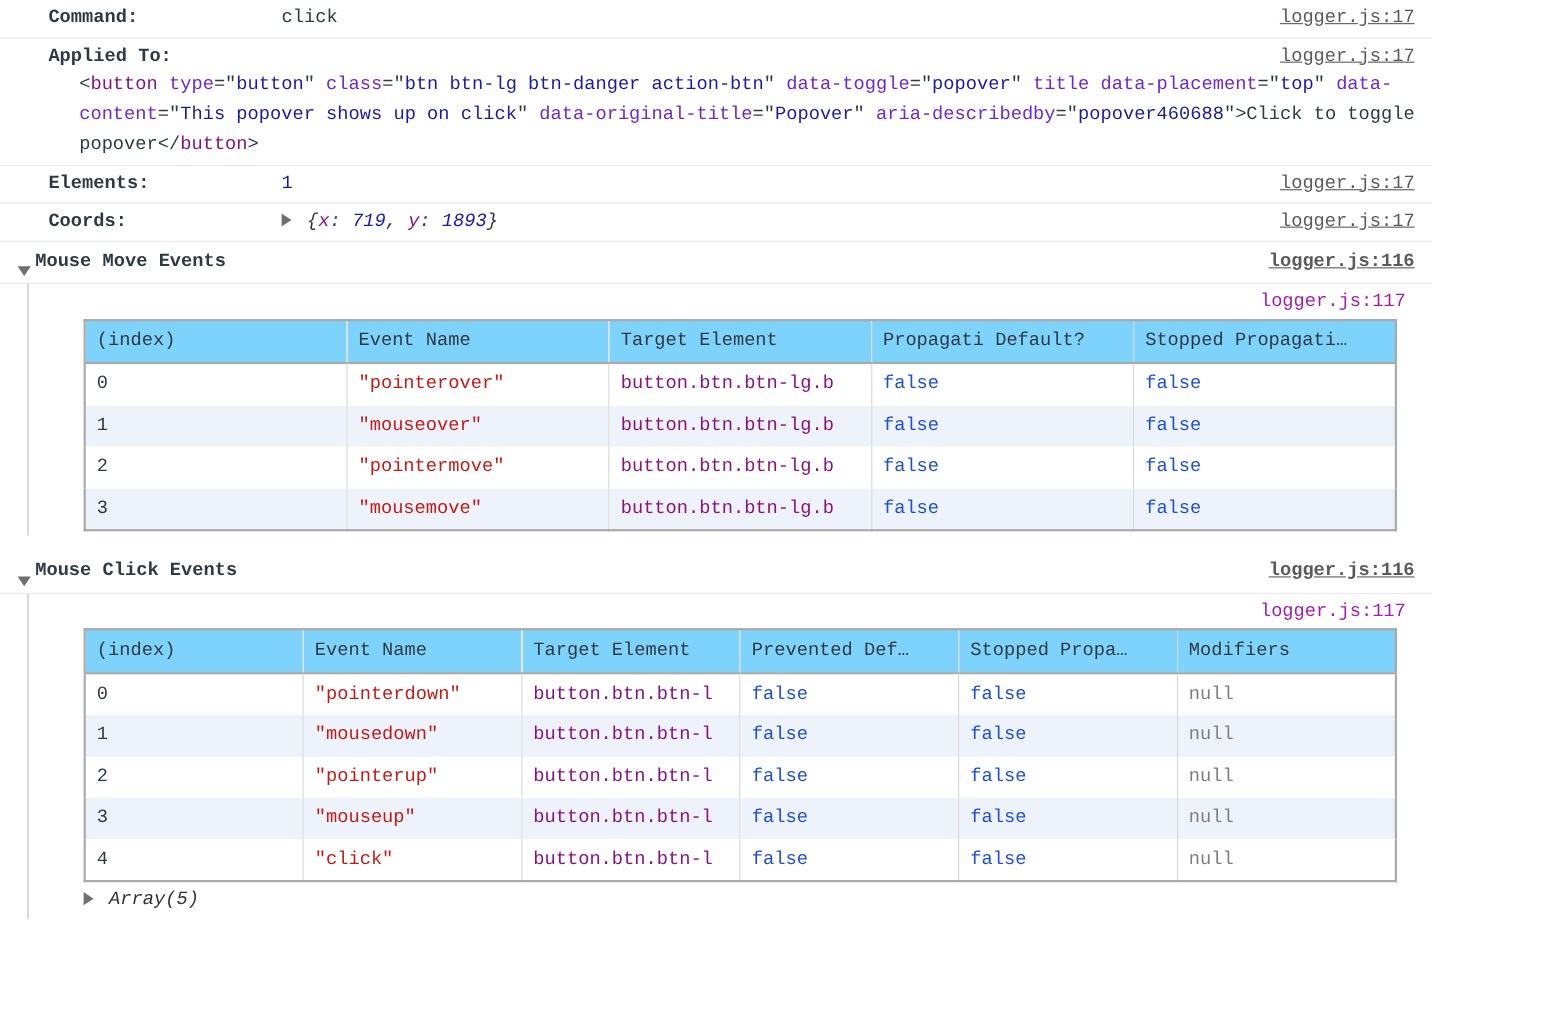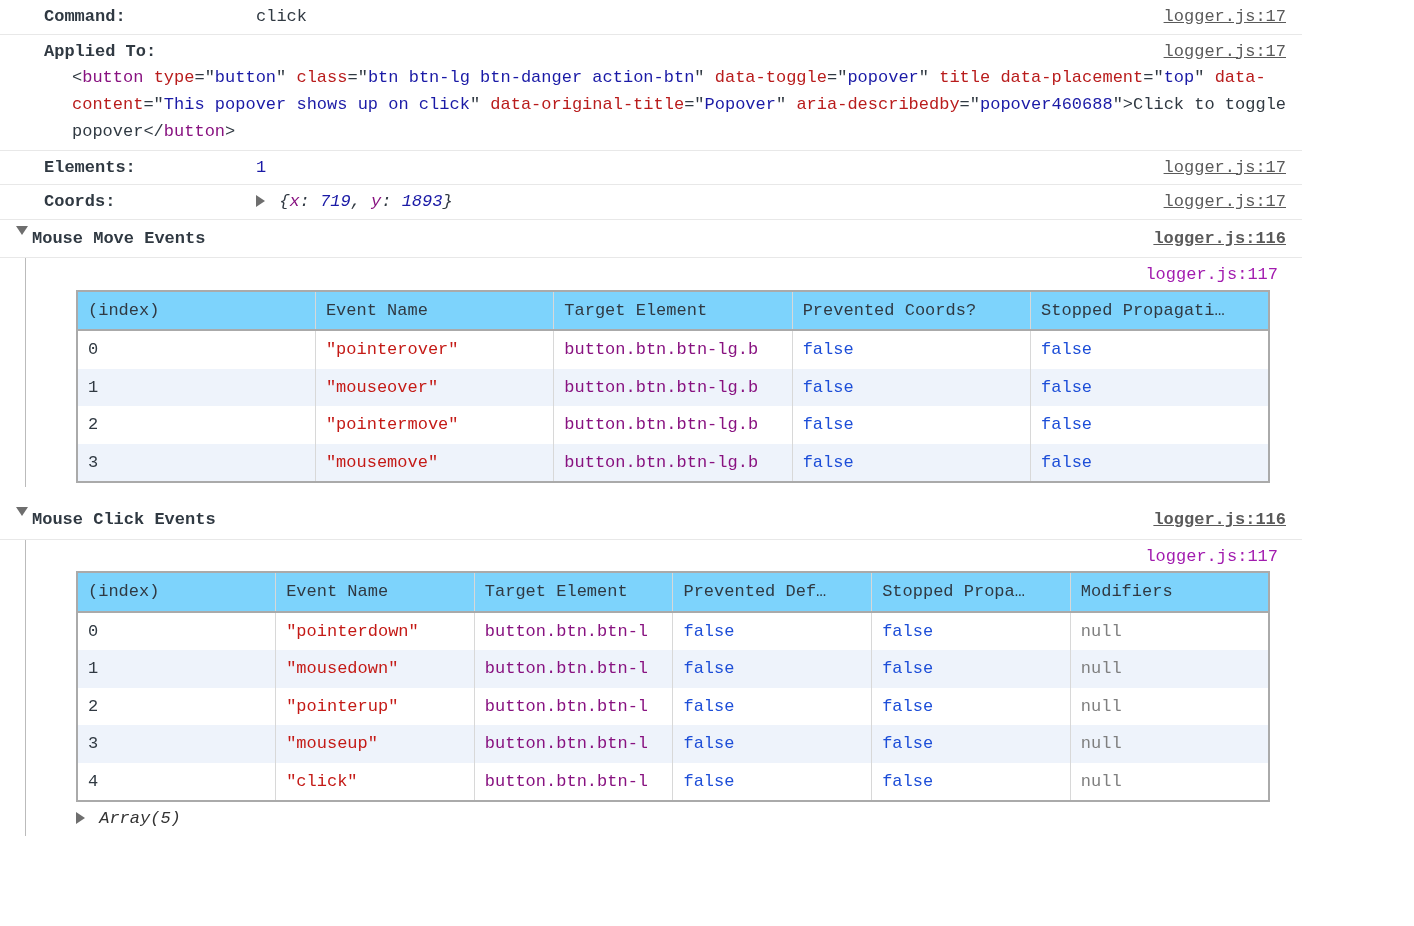--- a/index.html
+++ b/index.html
@@ -27,21 +27,21 @@
 .source-link {
   position: absolute;
   right: 16px;
   text-decoration: underline;
   color: #5a5a5a;
   white-space: nowrap;
 }
 .num { color: #1a1aa6; }
 .str { color: #c41a16; }
 .tag { color: #881280; }
-.attr-name { color: #b91c1c; }
+.attr-name { color: #6d28d9; }
 .attr-val { color: #1a1aa6; }
 .obj-key { color: #881280; font-style: italic; }
 .italic { font-style: italic; }
 .bool { color: #1d4ed8; text-align: right; }
 .nullval { color: #7f7f7f; }
 .target { color: #881280; }
 .html-dump {
   padding-left: 28px;
   word-break: break-word;
   line-height: 1.6;
@@ -58,21 +58,21 @@
 .triangle.open {
   border-left: 6px solid transparent;
   border-right: 6px solid transparent;
   border-top: 9px solid #6e6e6e;
   border-bottom: 0;
   margin-right: 4px;
   vertical-align: 2px;
 }
 .group-header {
   display: flex;
-  align-items: flex-start;
+  align-items: flex-end;
   padding: 6px 8px 6px 16px;
   font-weight: 700;
   position: relative;
   border-bottom: 1px solid #e8e8e8;
 }
 .group-header .source-link { font-weight: 700; }
 .group-body {
   padding: 4px 8px 4px 0;
   position: relative;
 }
@@ -165,21 +165,21 @@
           <col style="width:20%">
           <col style="width:20%">
           <col style="width:20%">
           <col style="width:20%">
         </colgroup>
         <thead>
           <tr>
             <th>(index)</th>
             <th>Event Name</th>
             <th>Target Element</th>
-            <th>Prevented Coords?</th>
+            <th>Propagati Default?</th>
             <th>Stopped Propagati…</th>
           </tr>
         </thead>
         <tbody>
           <tr>
             <td>0</td>
             <td><span class="str">"pointerover"</span></td>
             <td><span class="target">button.btn.btn-lg.b</span></td>
             <td><span class="bool">false</span></td>
             <td><span class="bool">false</span></td>

